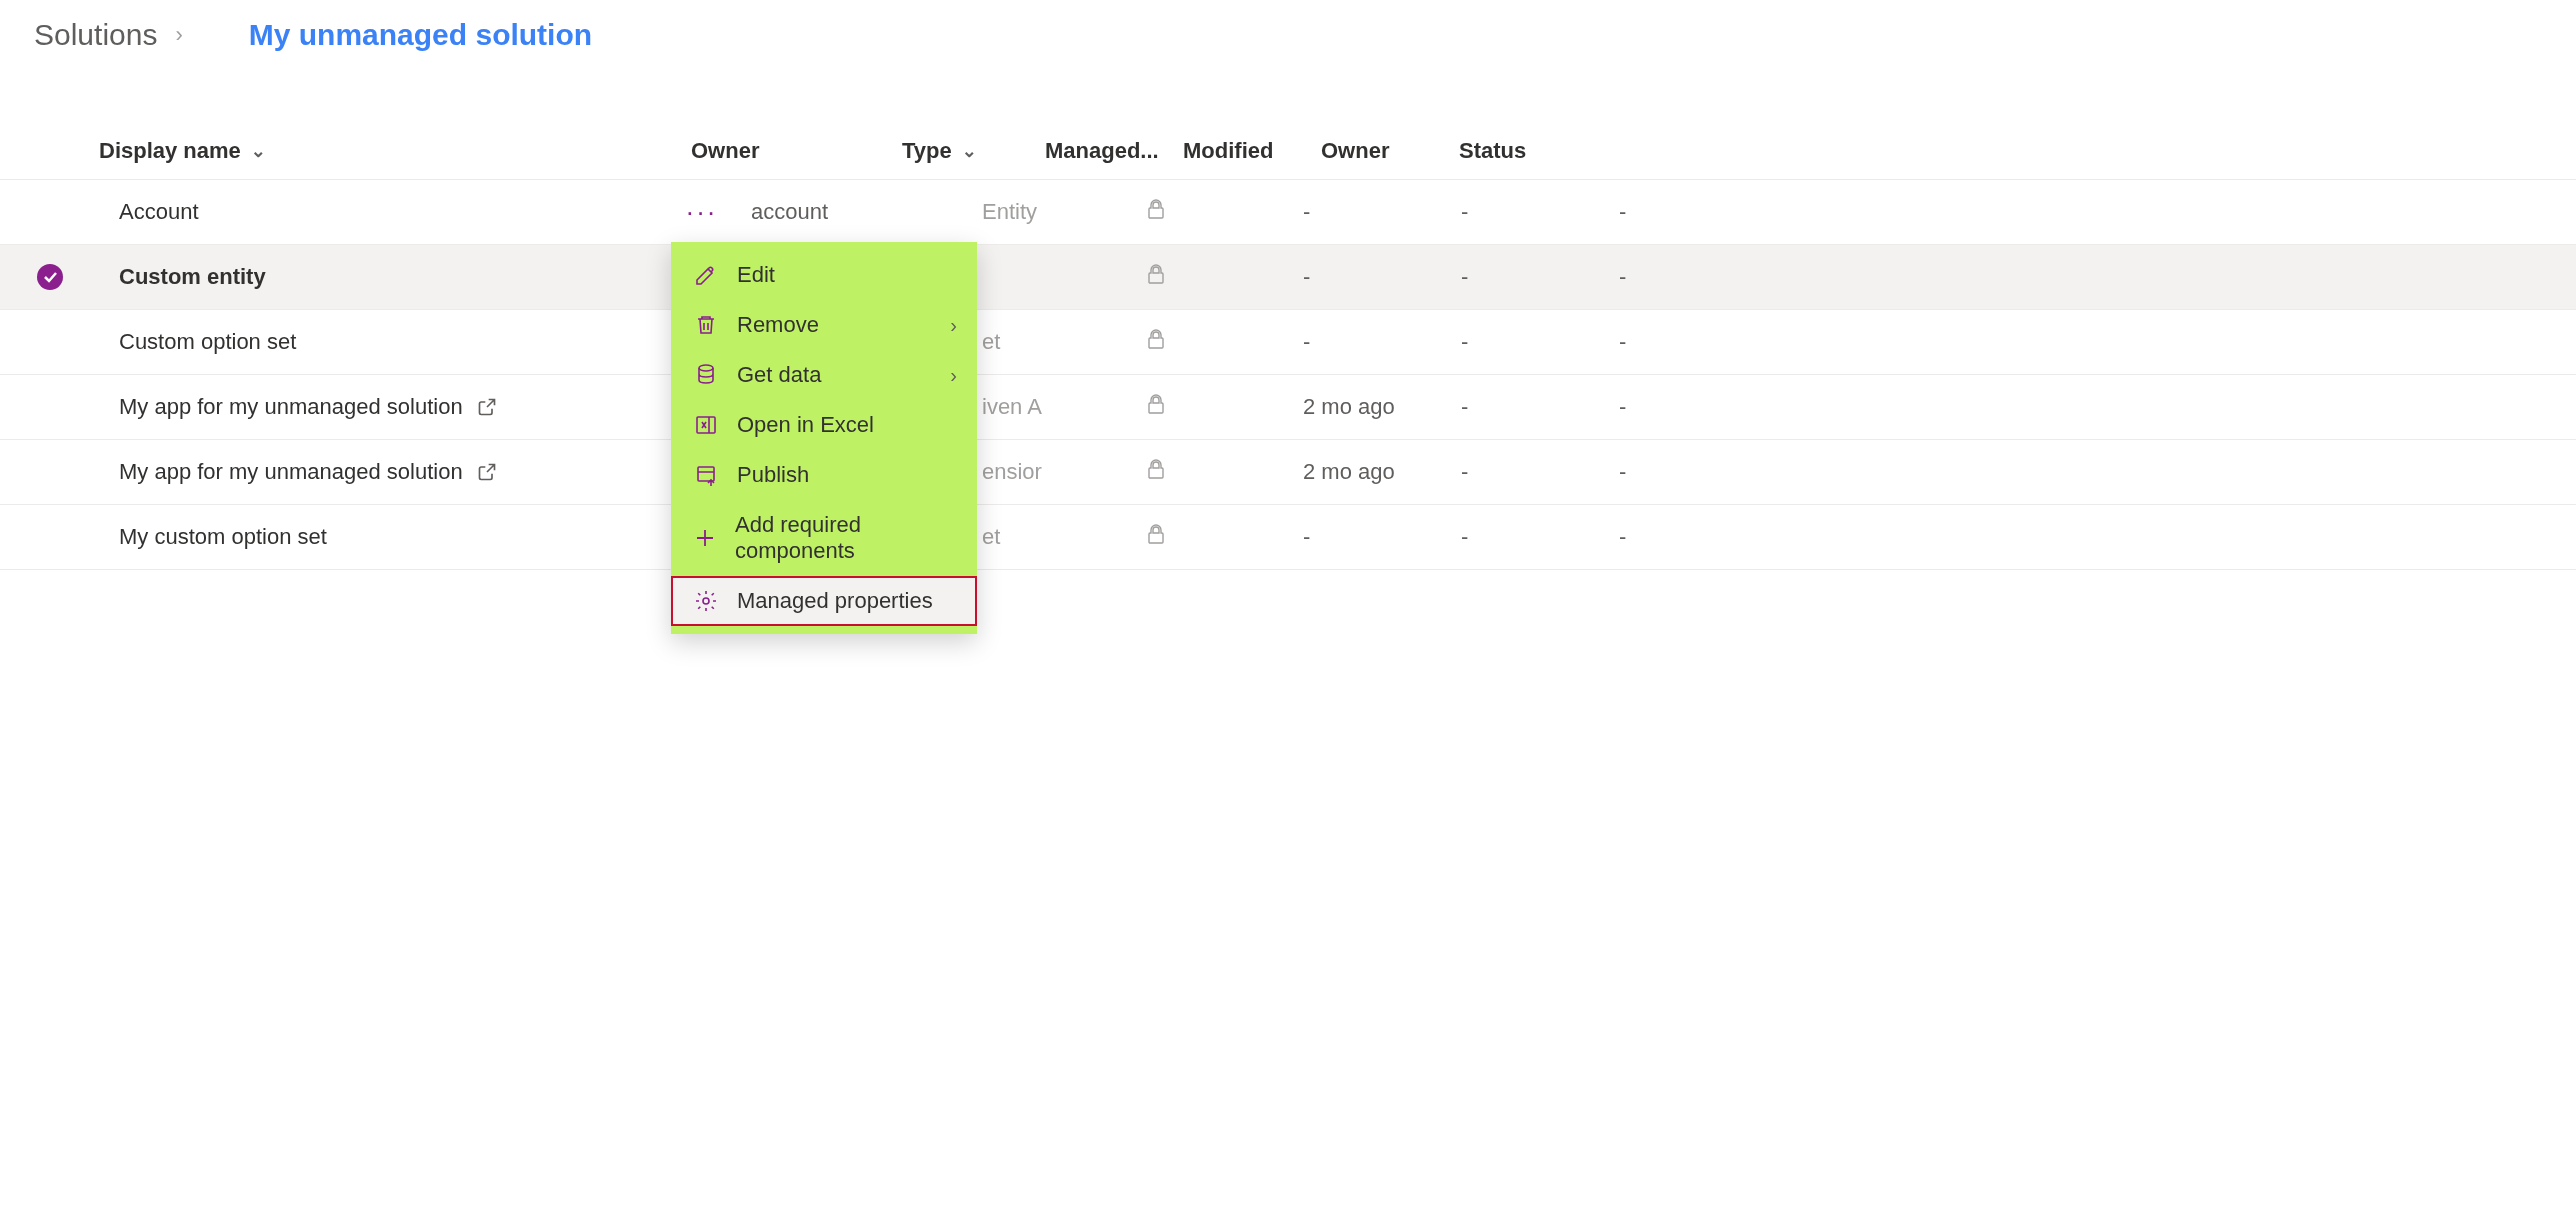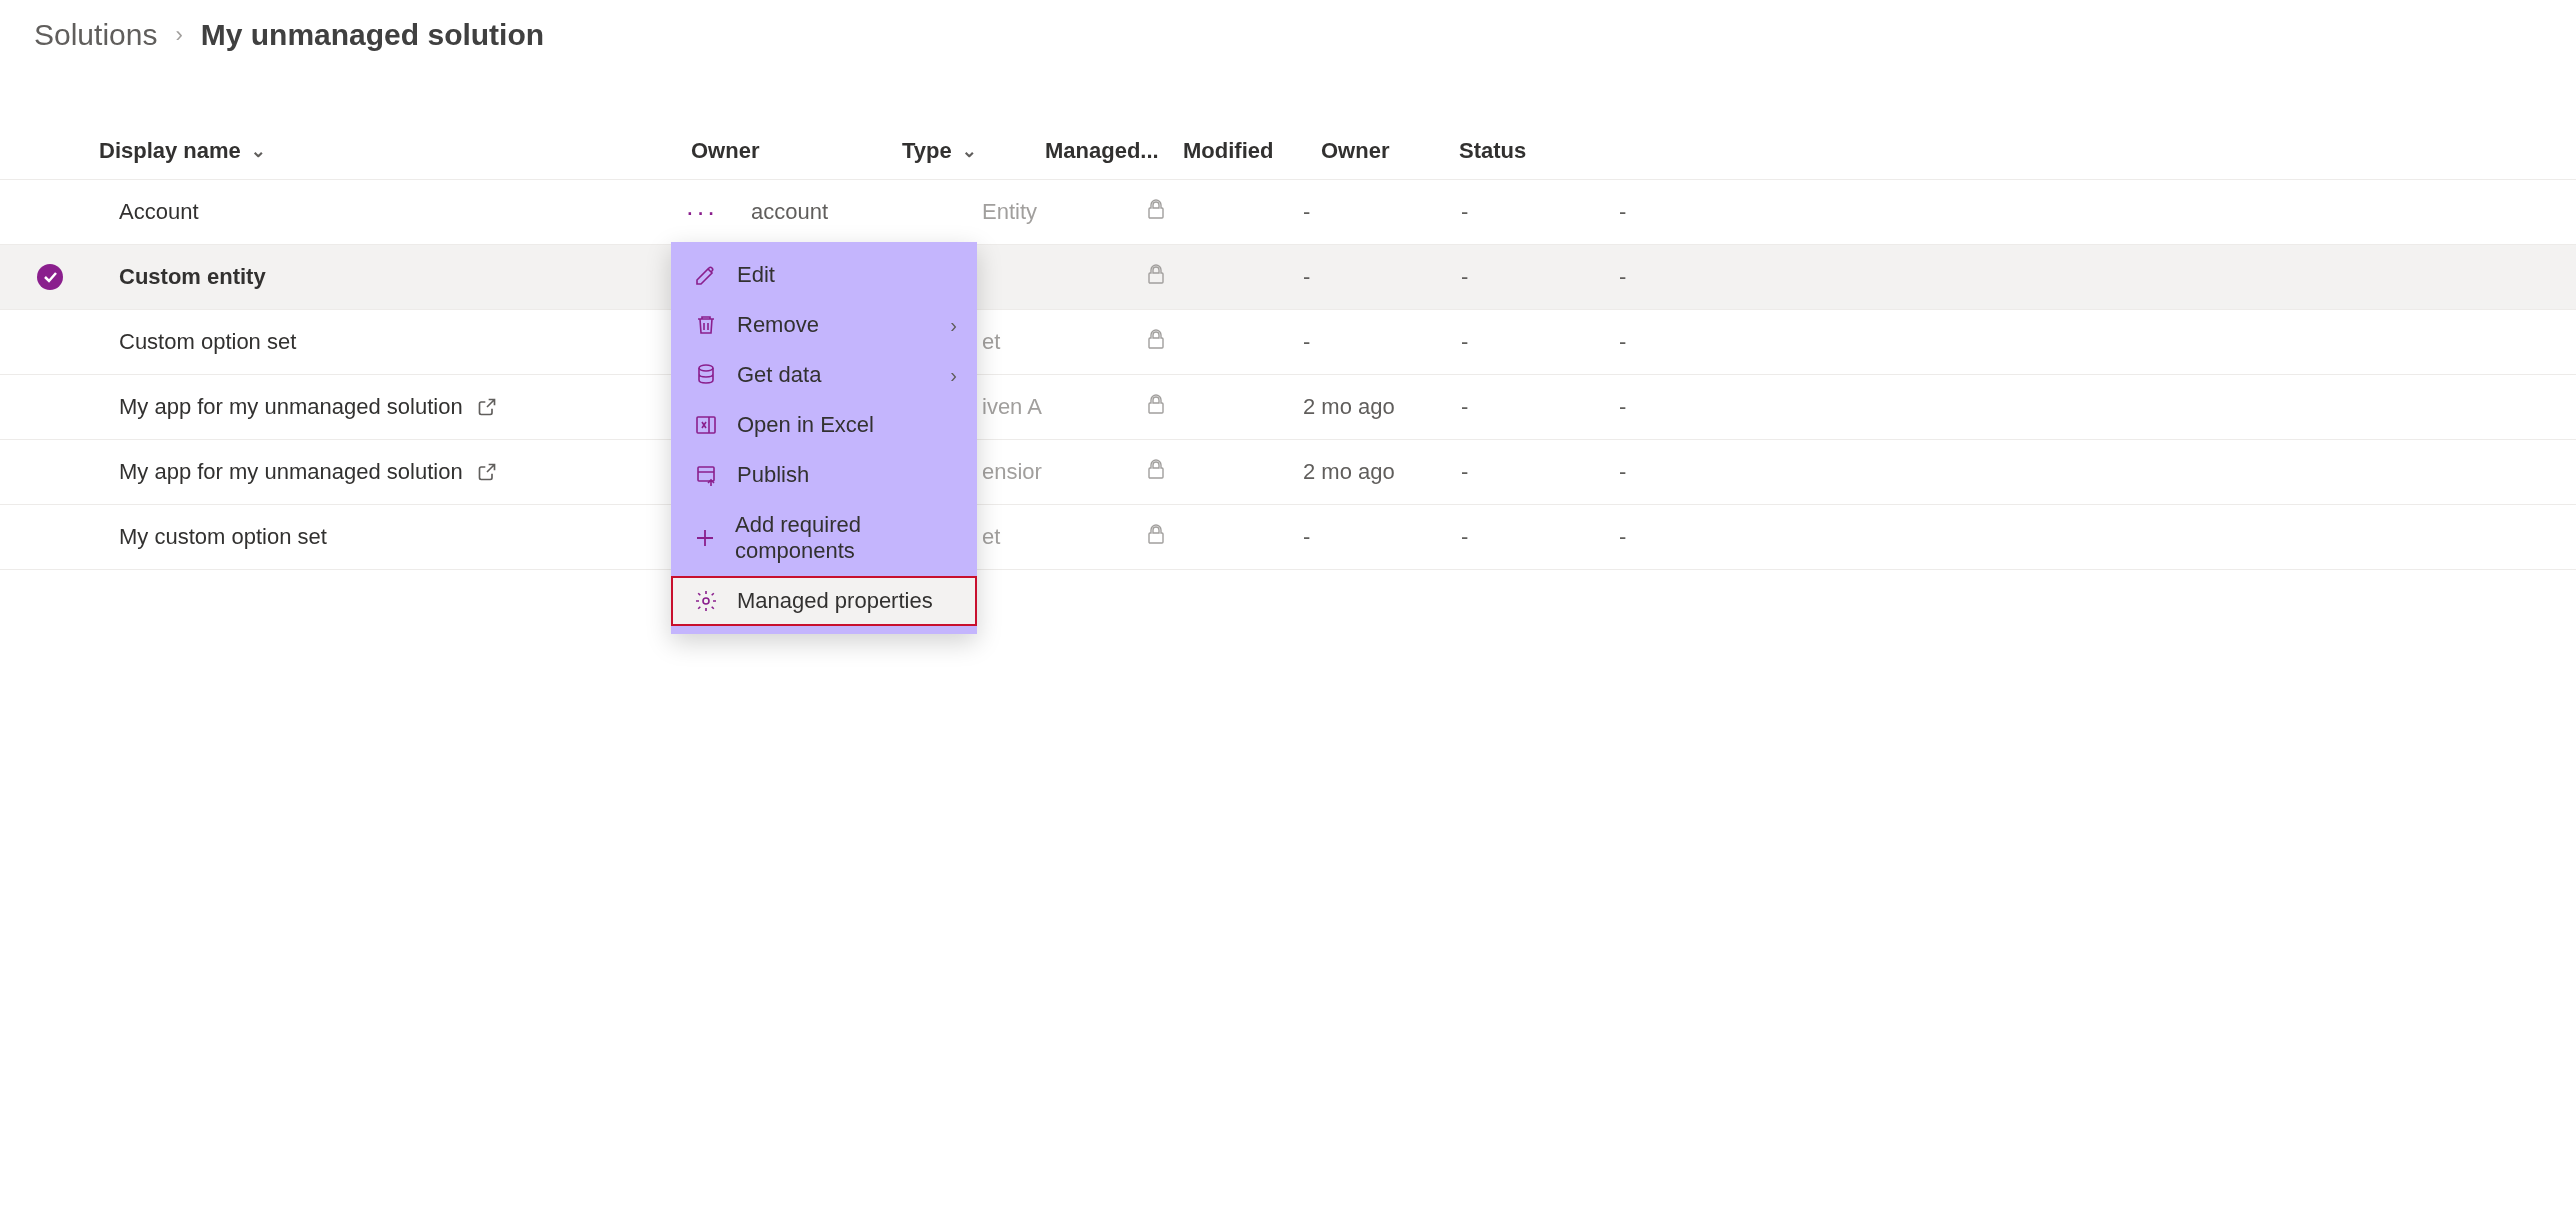--- a/index.html
+++ b/index.html
@@ -16,21 +16,22 @@
   .breadcrumb {
     display: flex;
     align-items: center;
     gap: 18px;
     padding: 18px 50px 0 34px;
     font-size: 30px;
     color: #605e5c;
   }
   .breadcrumb .current {
     font-weight: 600;
-    color: #404040;
+    color: #3b82f6;
+    margin-left: 48px;
   }
   .breadcrumb .chevron {
     color: #a19f9d;
     font-size: 22px;
   }
 
   
   .table {
     margin-top: 71px;
     width: 100%;
@@ -112,21 +113,21 @@
     display: inline-flex;
   }
   .lock-icon svg { width: 22px; height: 22px; }
 
   
   .context-menu {
     position: absolute;
     left: 671px;
     top: 242px;
     width: 306px;
-    background: #c4b5fd;
+    background: #bef264;
     box-shadow: 0 8px 24px rgba(0,0,0,0.18);
     padding: 8px 0;
     z-index: 100;
   }
   .menu-item {
     display: flex;
     align-items: center;
     gap: 18px;
     padding: 12px 22px;
     font-size: 22px;

